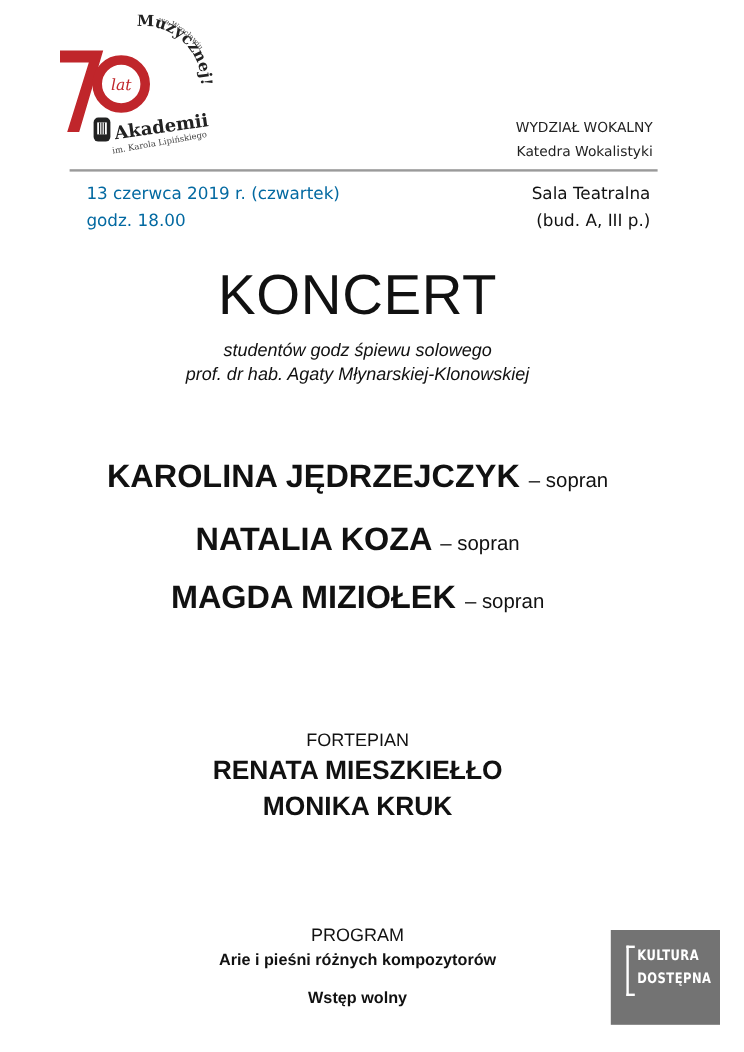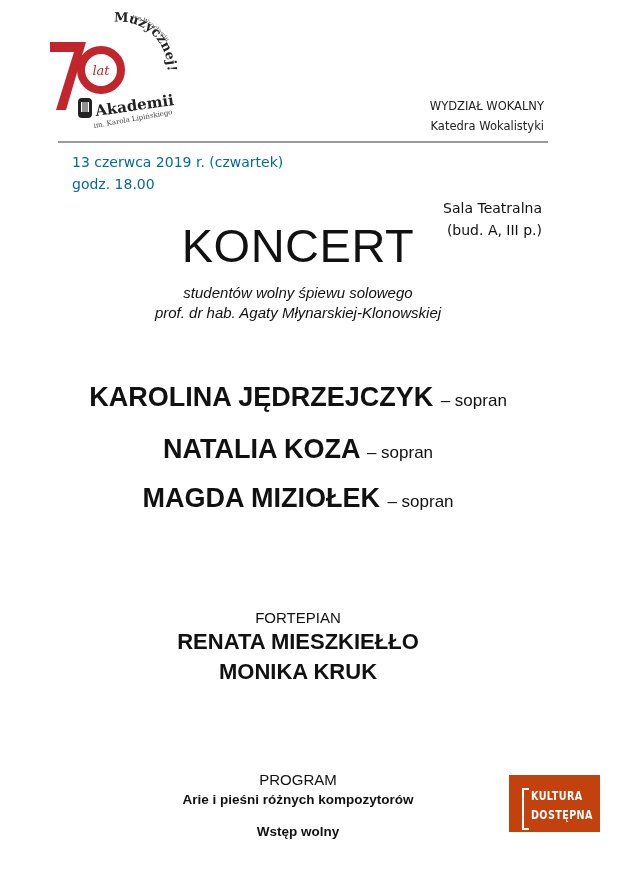--- a/index.html
+++ b/index.html
@@ -2,35 +2,35 @@
 <html><head>
 <meta charset="utf-8">
 <style>
   html, body { margin:0; padding:0; background:#ffffff; }
   body { width:620px; height:877px; position:relative; overflow:hidden; color:#111; font-family:"Liberation Sans", sans-serif; }
   .abs { position:absolute; }
   .logo { left:48px; top:12px; width:140px; height:120px; }
   .dept { right:76px; top:96px; text-align:right; font-family:"DejaVu Sans", sans-serif; font-size:11.5px; line-height:20px; color:#222; }
   .rule { left:58px; top:141px; width:490px; height:2px; background:#9a9a9a; }
   .date { left:72px; top:151px; font-family:"DejaVu Sans", sans-serif; font-size:14px; line-height:22px; color:#0369a1; }
-  .venue { right:78px; top:151px; text-align:right; font-family:"DejaVu Sans", sans-serif; font-size:14px; line-height:22px; color:#111;margin-top:46px; }
+  .venue { right:78px; top:151px; text-align:right; font-family:"DejaVu Sans", sans-serif; font-size:14px; line-height:22px; color:#111; }
   .center { left:0; width:596px; text-align:center; }
   .title { top:219px; font-size:47px; line-height:54px; font-weight:normal; letter-spacing:0.5px; }
   .sub { top:283px; font-style:italic; font-size:15px; line-height:20px; }
   .singer { font-weight:bold; font-size:27px; line-height:34px; }
   .singer .voice { font-weight:normal; font-size:17px;margin-top:32px; }
   .s1 { top:380px; }
   .s2 { top:432px; }
   .s3 { top:481px; }
   .piano-label { top:608px; font-size:15px; line-height:20px; }
   .pianists { top:627px; font-weight:bold; font-size:22px; line-height:30px; }
   .prog-label { top:770px; font-size:15px; line-height:20px; }
   .prog-text { top:790px; font-weight:bold; font-size:13.5px; line-height:20px; }
   .entry { top:822px; font-weight:bold; font-size:13.5px; line-height:20px; }
-  .badge { left:509px; top:775px; width:91px; height:57px; background:#c2410c; }
+  .badge { left:509px; top:775px; width:91px; height:79px; background:#737373; }
   .badge .br { position:absolute; left:13px; top:13px; width:5px; height:38px; border:2px solid #fff; border-right:none; }
   .badge .t { position:absolute; left:22px; font-family:"DejaVu Sans", sans-serif; font-weight:bold; color:#fff; font-size:12px; letter-spacing:0.5px; transform:scaleX(0.8); transform-origin:left; }
   .badge .t1 { top:14px; }
   .badge .t2 { top:33px; }
 </style>
 </head>
 <body>
 
 <div class="abs logo">
   <svg width="140" height="120" viewBox="0 0 140 120">
@@ -71,21 +71,21 @@
 </div>
 
 <div class="abs venue">
   <div>Sala Teatralna</div>
   <div>(bud. A, III p.)</div>
 </div>
 
 <div class="abs center title">KONCERT</div>
 
 <div class="abs center sub">
-  <div>studentów wolny śpiewu solowego</div>
+  <div>studentów godz śpiewu solowego</div>
   <div>prof. dr hab. Agaty Młynarskiej-Klonowskiej</div>
 </div>
 
 <div class="abs center singer s1">
   <span>KAROLINA JĘDRZEJCZYK</span>
   <span class="voice">– sopran</span>
 </div>
 <div class="abs center singer s2">
   <span>NATALIA KOZA</span>
   <span class="voice">– sopran</span>

